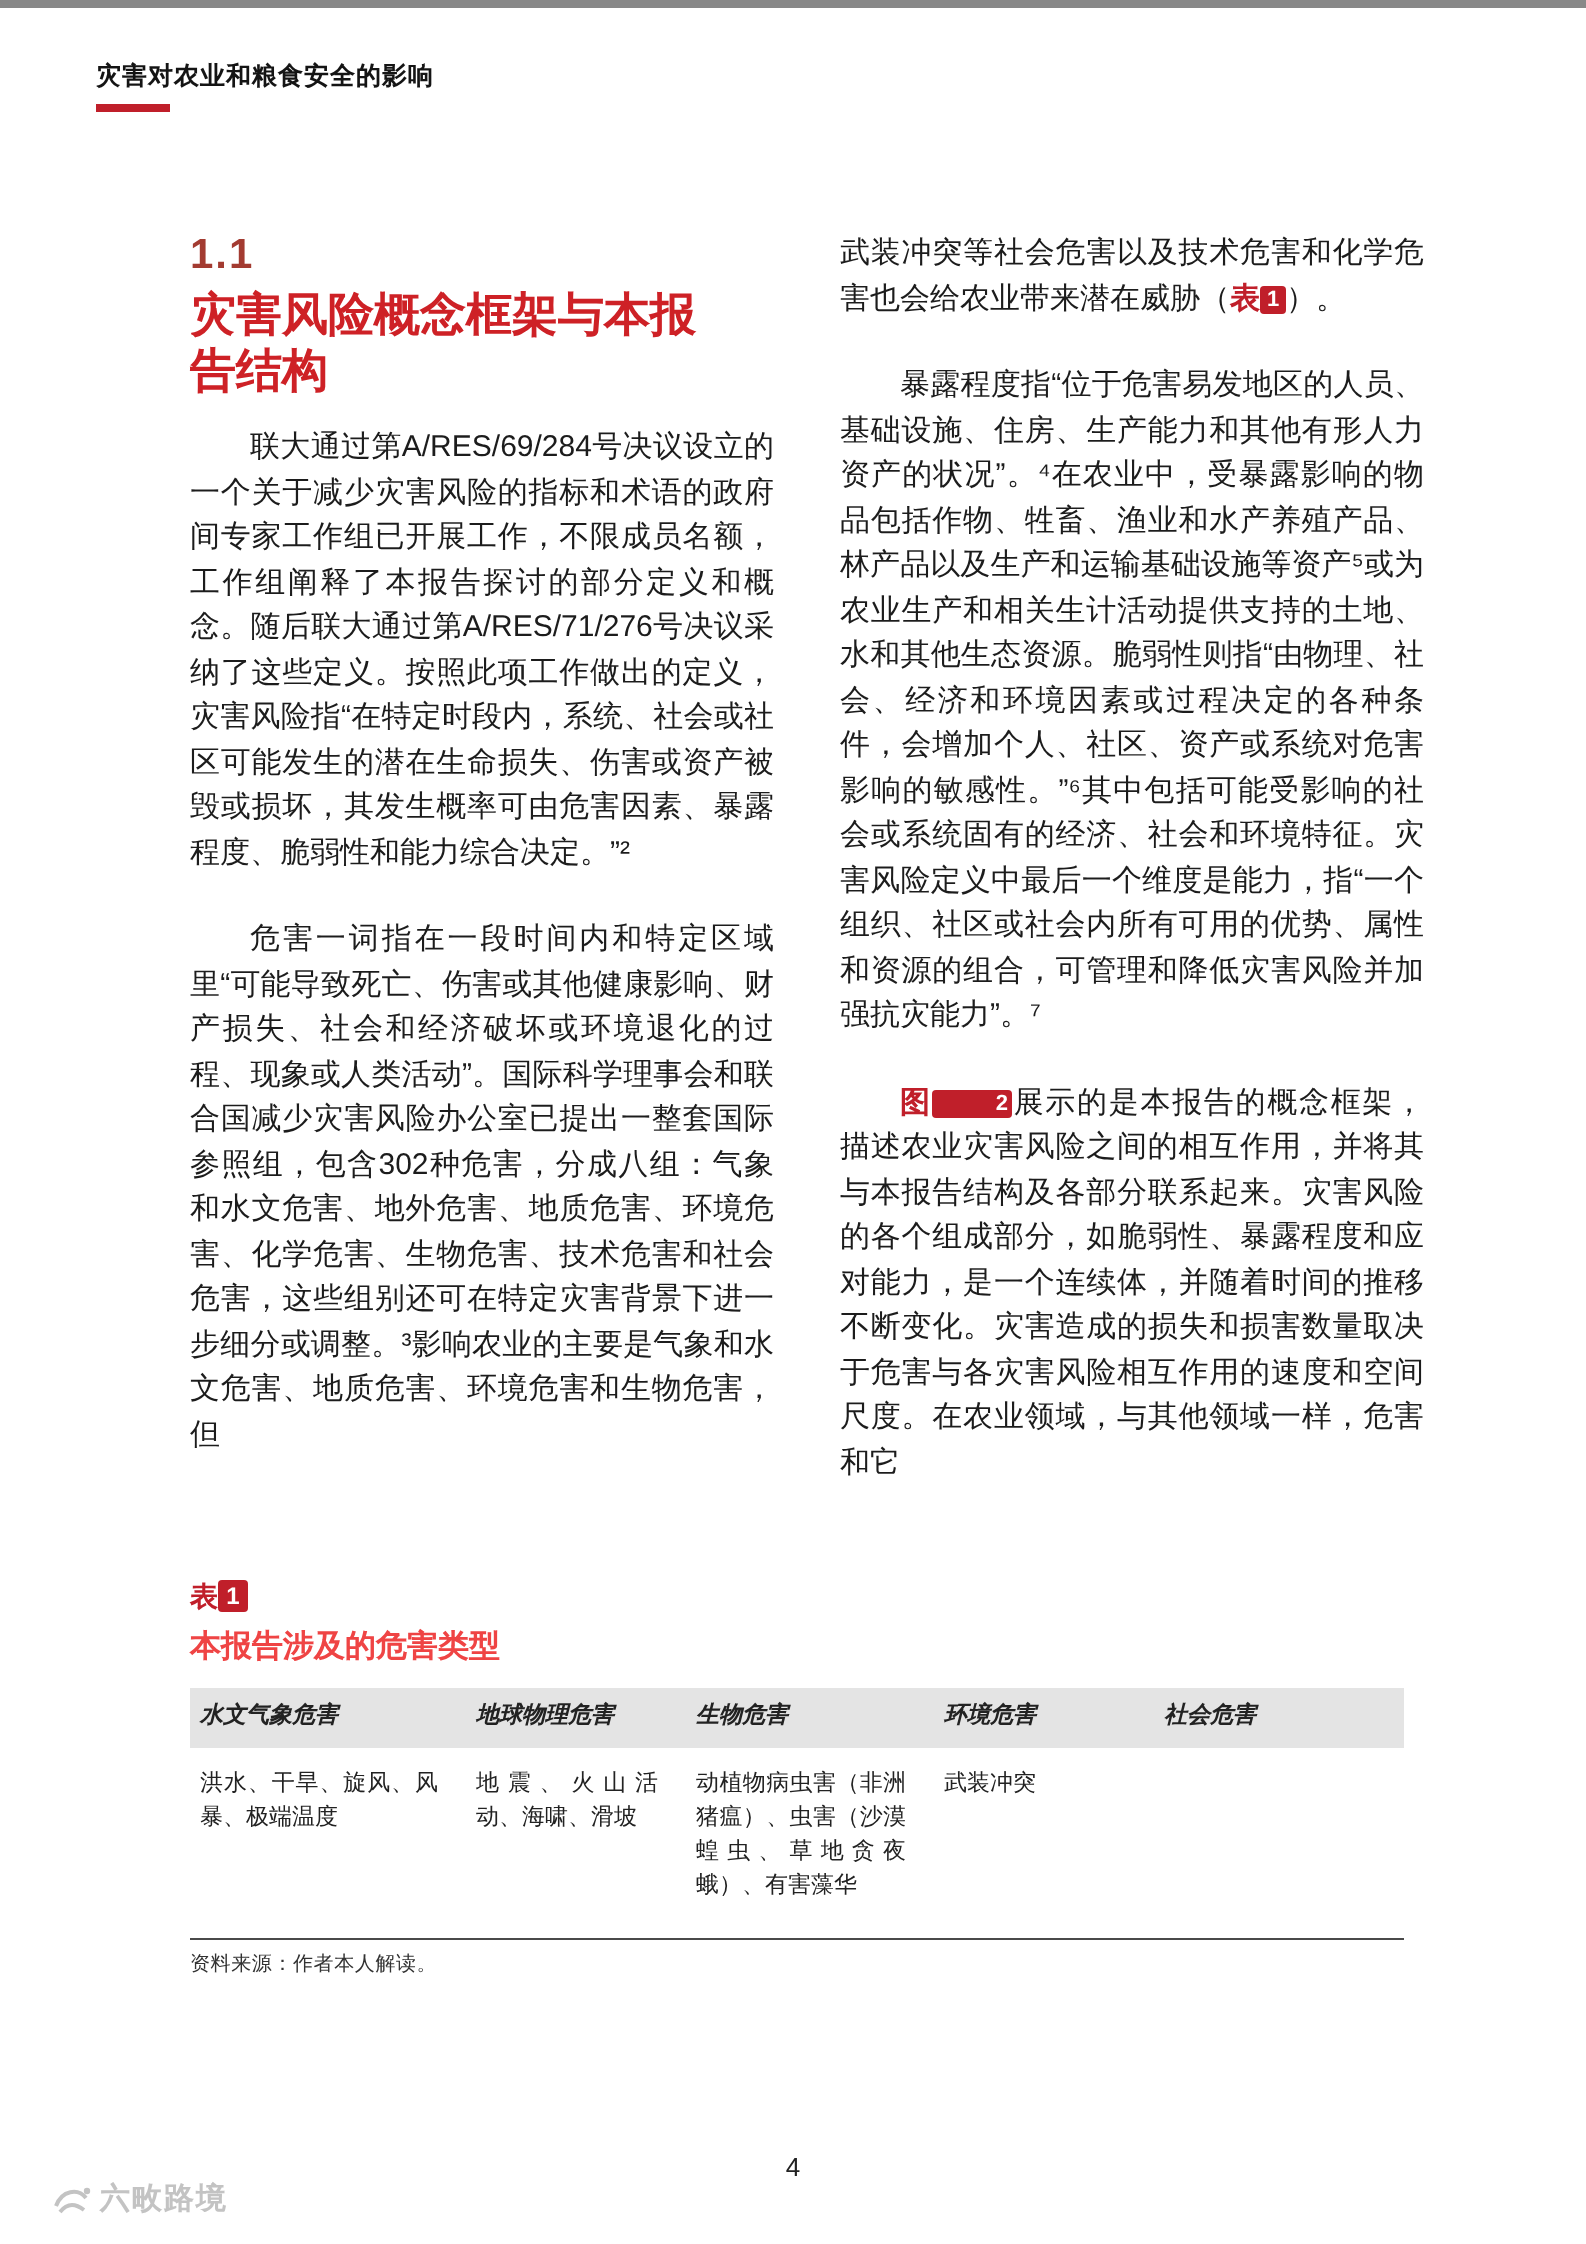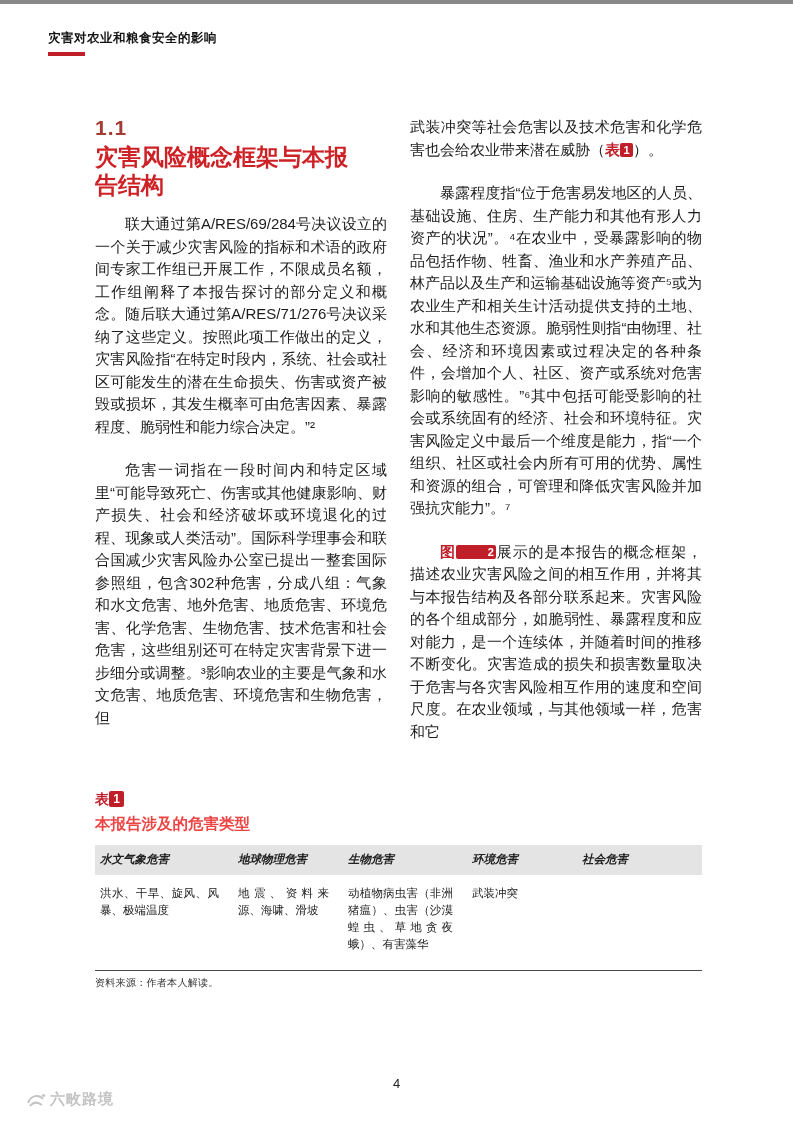--- a/index.html
+++ b/index.html
@@ -24,21 +24,21 @@
     position:absolute;left:48px;top:26px;
     font-size:12.5px;font-weight:bold;letter-spacing:.5px;color:#141414;
   }
   .header-rule{
     position:absolute;left:48px;top:48px;
     width:37px;height:3.5px;background:var(--ref-box-red);
   }
   
   .col{position:absolute;top:112px;width:292px;}
   .col-left{left:95px;}
-  .col-right{left:410px;}
+  .col-right{left:420px;}
   .section-number{
     font-size:21px;font-weight:bold;color:var(--section-red);
     margin-bottom:3px;letter-spacing:1px;
   }
   .section-title{
     font-size:23px;font-weight:bold;color:var(--accent-red);
     line-height:1.22;width:272px;margin-bottom:14px;
   }
   p.body{
     font-size:15px;line-height:1.5;text-align:justify;
@@ -118,21 +118,21 @@
     <div class="t-header">
       <div class="cell">水文气象危害</div>
       <div class="cell">地球物理危害</div>
       <div class="cell">生物危害</div>
       <div class="cell">环境危害</div>
       <div class="cell">社会危害</div>
     </div>
 
     <div class="t-body">
       <div class="cell">洪水、干旱、旋风、风暴、极端温度</div>
-      <div class="cell">地震、资料来源、海啸、滑坡</div>
+      <div class="cell">地震、火山活动、海啸、滑坡</div>
       <div class="cell">动植物病虫害（非洲猪瘟）、虫害（沙漠蝗虫、草地贪夜蛾）、有害藻华</div>
       <div class="cell">武装冲突</div>
     </div>
 
     <div class="t-rule"></div>
     <div class="t-source">资料来源：作者本人解读。</div>
   </div>
 
   <div class="page-number">4</div>
 

